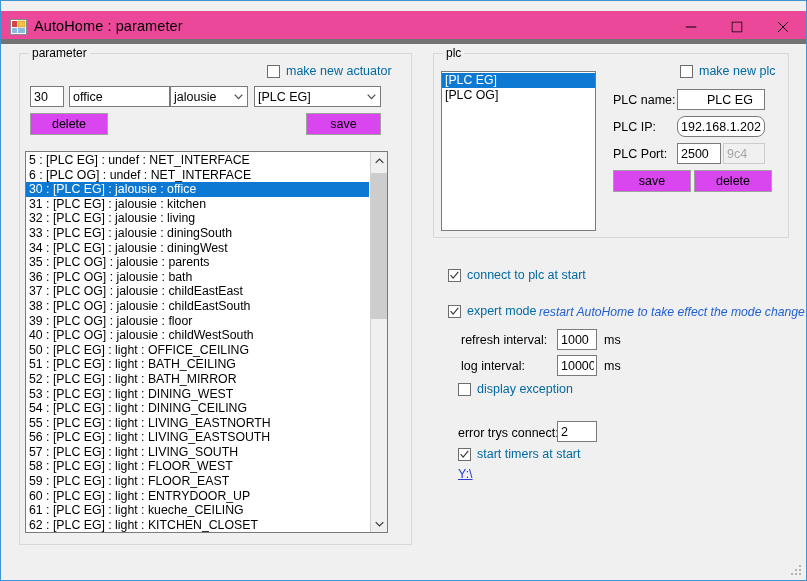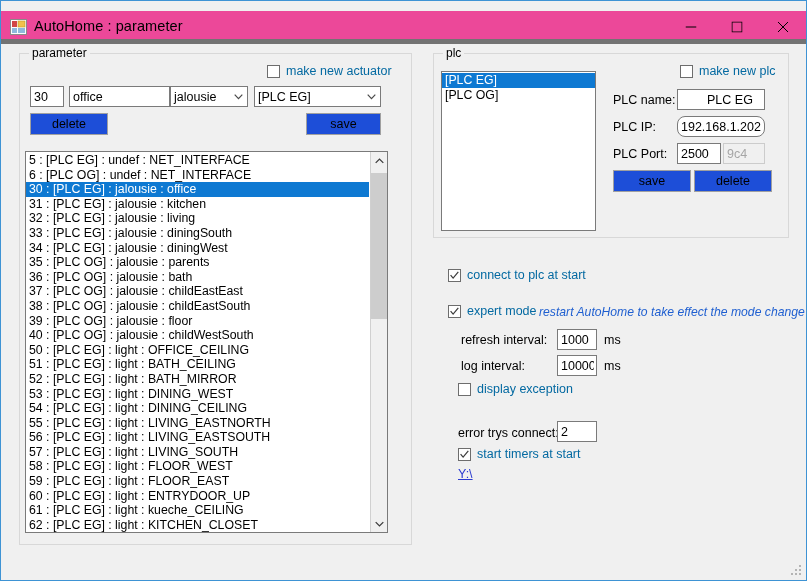--- a/index.html
+++ b/index.html
@@ -34,21 +34,21 @@
   }
   
   .tb{
     position:absolute;box-sizing:border-box;background:#fff;
     border:1px solid #7a7a7a;font-family:"Liberation Sans",sans-serif;
     font-size:12.5px;color:#000;padding:0 2px 0 3px;line-height:1;
     outline:none;
   }
   .tb[disabled]{background:#f0f0f0;border:1px solid #cccccc;color:#a6a6a6;}
   .btn{
-    position:absolute;box-sizing:border-box;background:#1d4ed8;
+    position:absolute;box-sizing:border-box;background:#d946ef;
     border:1px solid #a0a0a0;font-family:"Liberation Sans",sans-serif;
     font-size:12.5px;color:#000;text-align:center;cursor:default;
     display:flex;align-items:center;justify-content:center;
   }
   .combo{
     position:absolute;box-sizing:border-box;background:#fff;
     border:1px solid #7a7a7a;font-size:12.5px;color:#000;
     display:flex;align-items:center;cursor:default;
   }
   .combo .ctext{flex:1;padding-left:3px;overflow:hidden;white-space:nowrap;}

